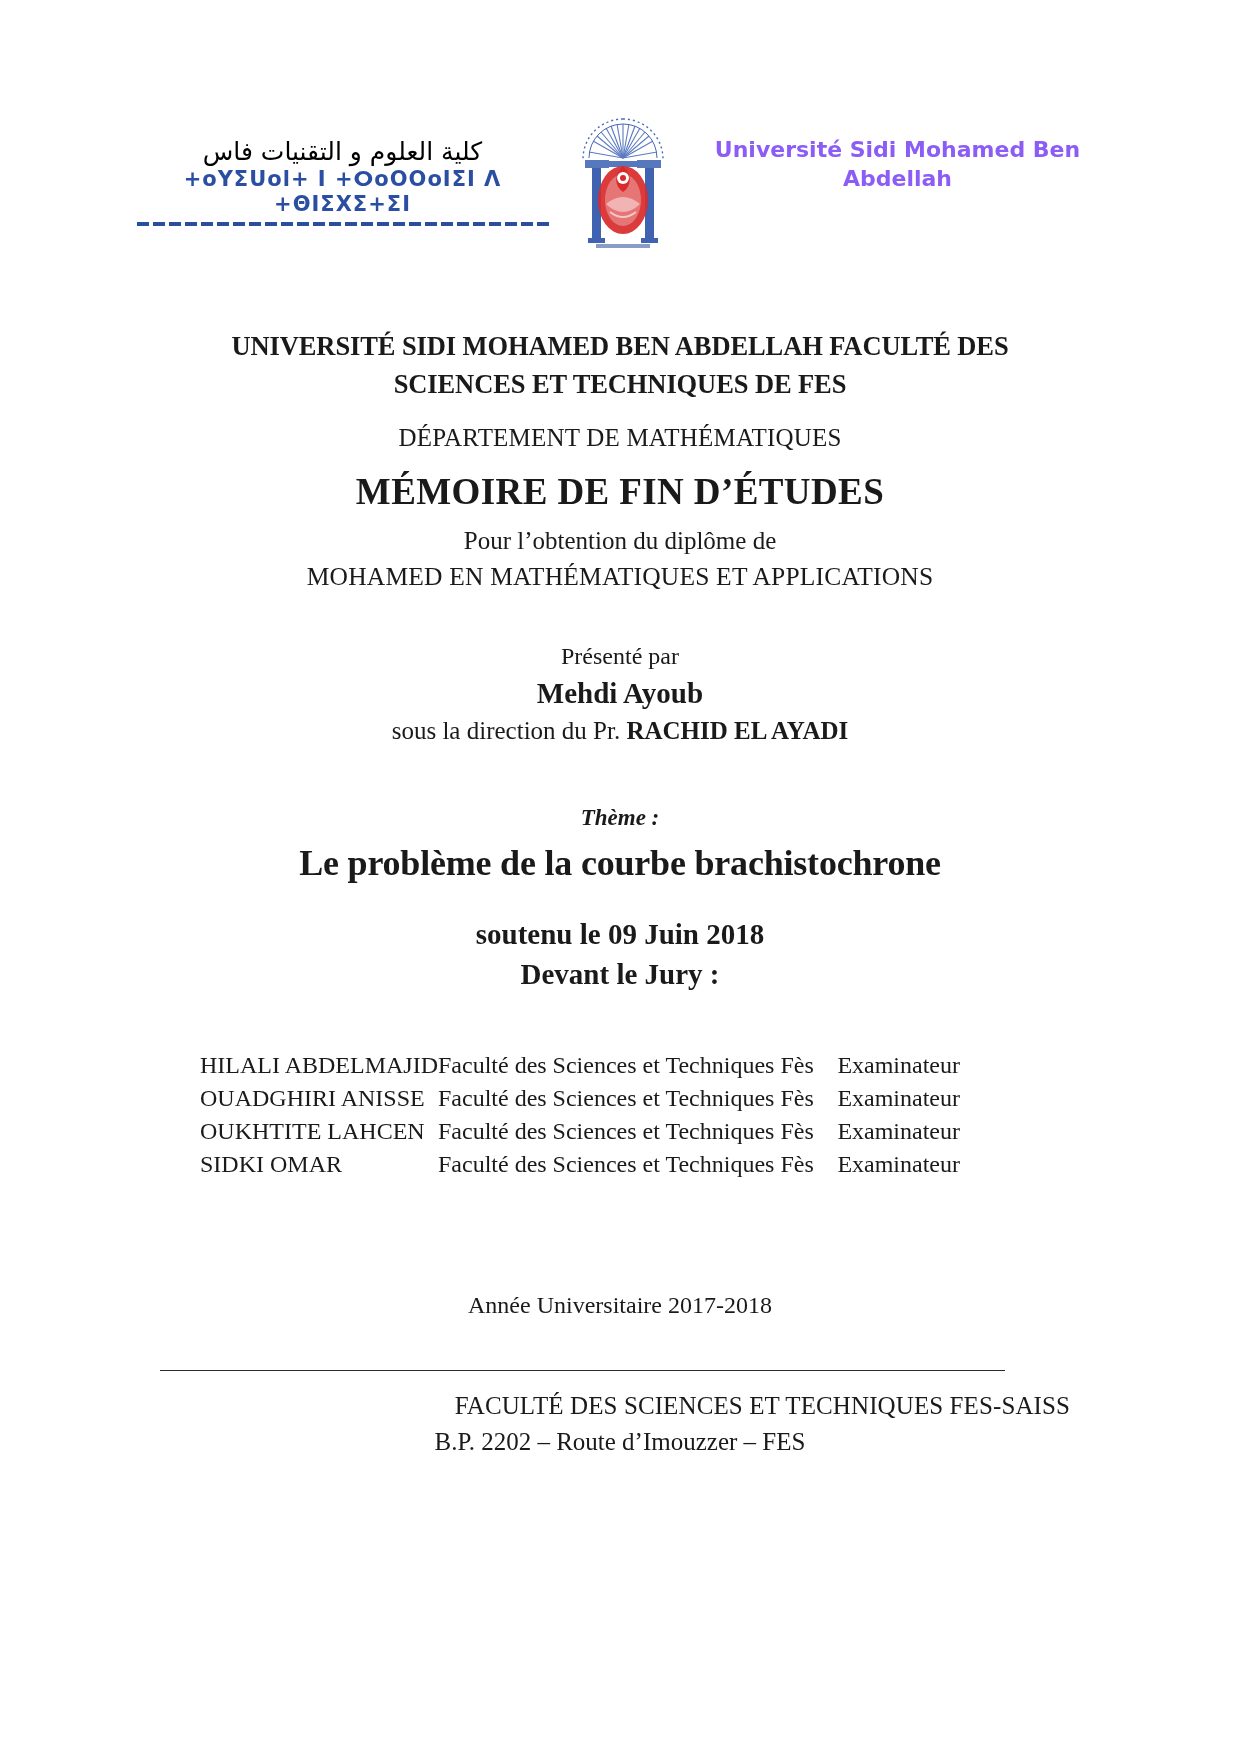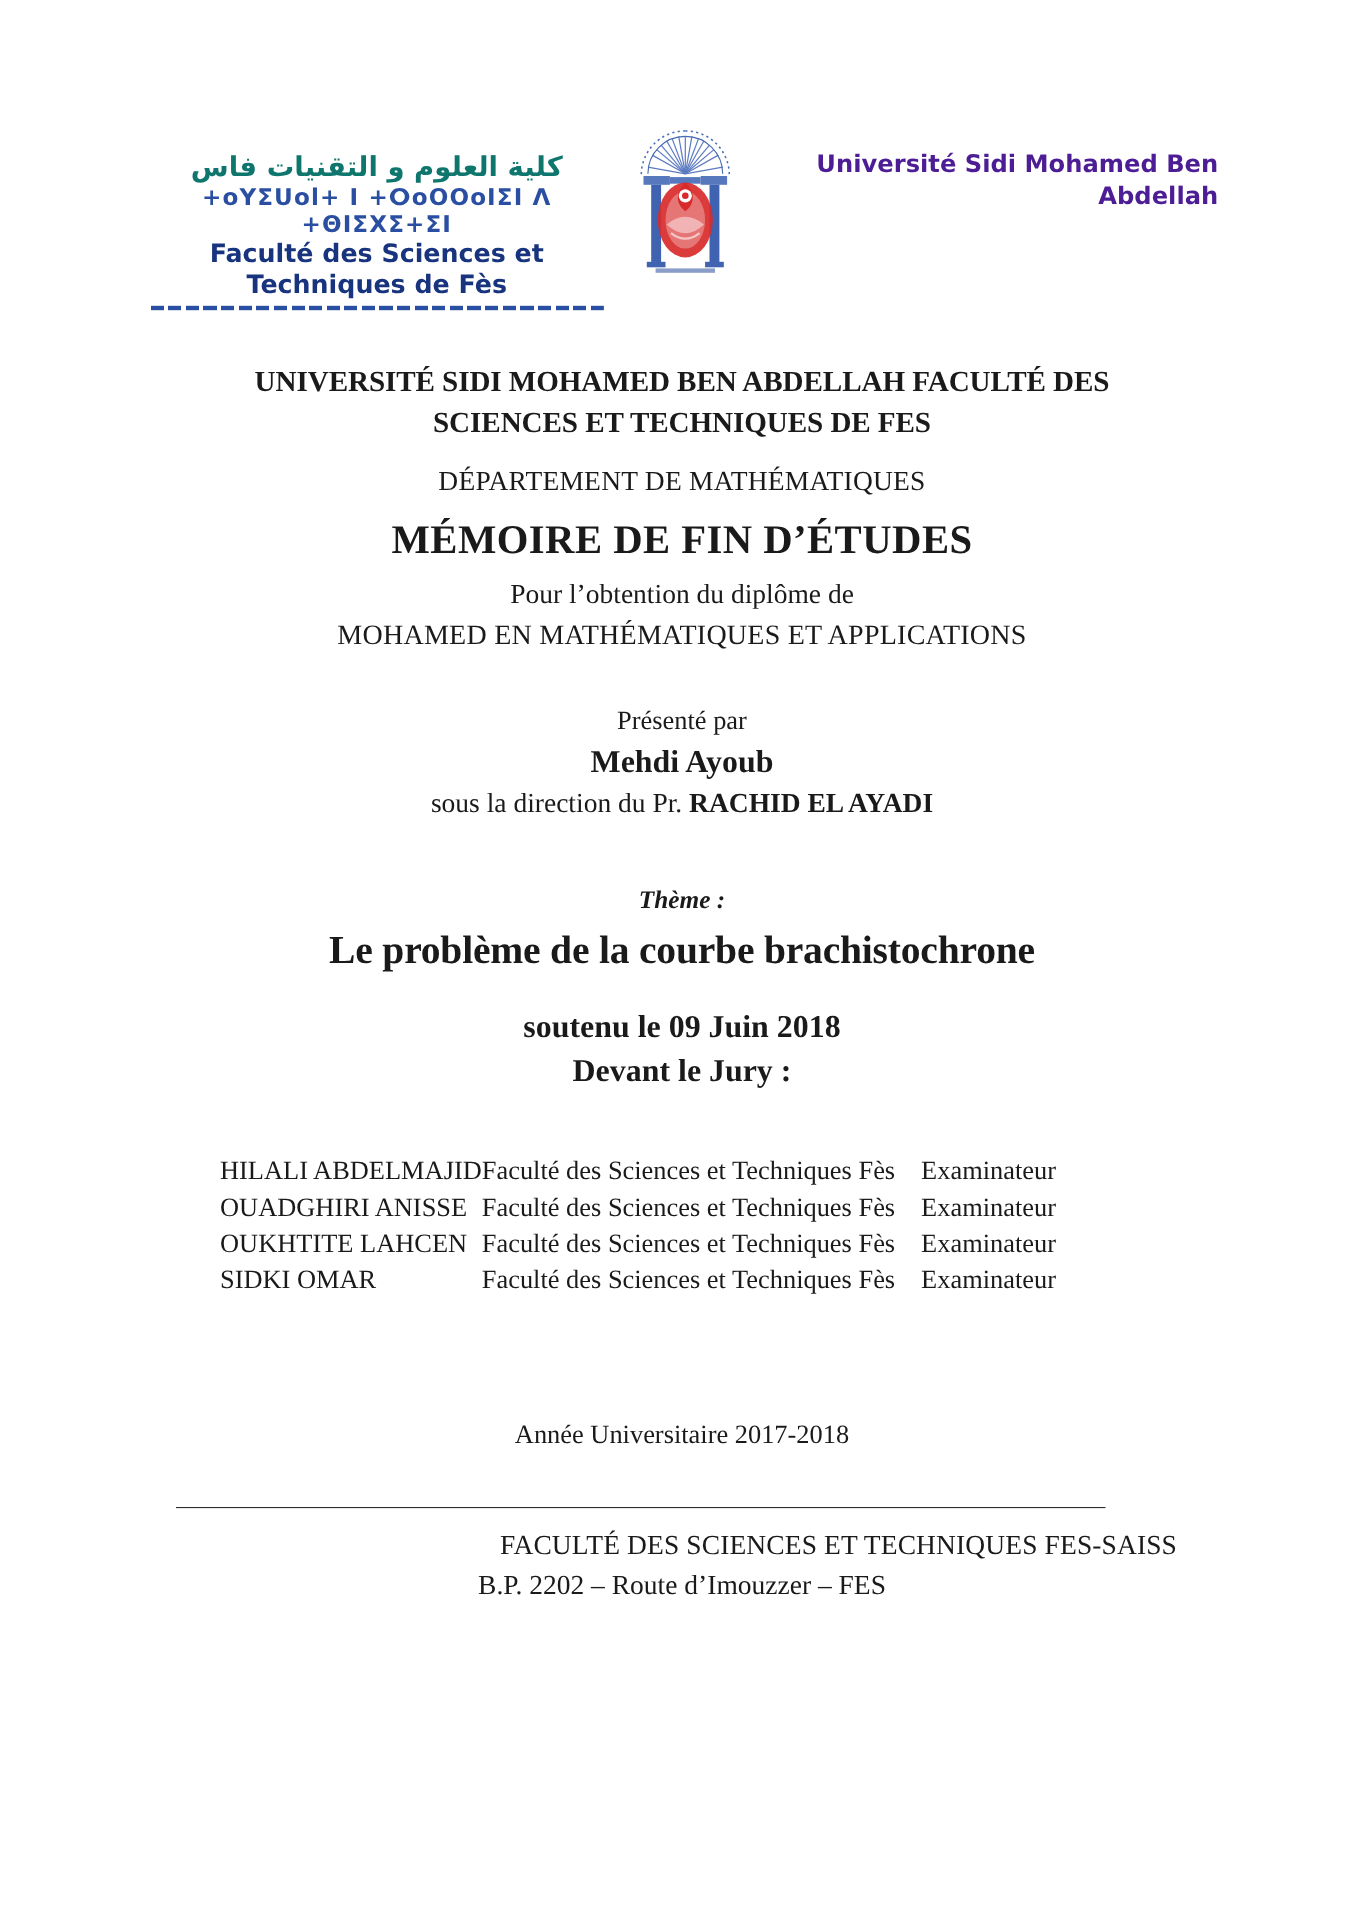--- a/index.html
+++ b/index.html
@@ -28,23 +28,23 @@
     justify-content: center;
   }
 
   .logo-left {
     width: 430px;
     text-align: center;
     padding-top: 30px;
   }
   .logo-left .ar {
     font-family: "DejaVu Sans", sans-serif;
-    font-weight: bold;
-    font-size: 25px;
-    color: #0f766e;
+    font-weight: normal;
+    font-size: 25px;
+    color: #000000;
     line-height: 1.15;
     direction: rtl;
     letter-spacing: 0px;
   }
   .logo-left .tif {
     font-family: "DejaVu Sans", sans-serif;
     font-weight: bold;
     font-size: 21px;
     color: #2a4fa2;
     line-height: 1.2;
@@ -97,22 +97,23 @@
     font-weight: bold;
     font-size: 18px;
     color: #1b1b1b;
     line-height: 1.35;
     letter-spacing: 1px;
   }
   .logo-right .fr {
     font-family: "DejaVu Sans", sans-serif;
     font-weight: bold;
     font-size: 22px;
-    color: #4c1d95;
+    color: #8b5cf6;
     line-height: 1.3;
+    text-align: center;
   }
 
   
   .page {
     position: absolute;
     top: 0; left: 0;
     width: 1241px;
   }
 
   .l-univ {
@@ -295,21 +296,20 @@
   }
 </style>
 </head>
 <body>
 
 <div class="logo-band">
 
   <div class="logo-left">
     <div class="ar">كلية العلوم و التقنيات فاس</div>
     <div class="tif">+oΥΣUol+ I +ⵔoOOoIΣI Λ +ΘIΣXΣ+ΣI</div>
-    <div class="fr">Faculté des Sciences et Techniques de Fès</div>
     <div class="rule"></div>
   </div>
 
   <div class="emblem">
     <svg width="102" height="146" viewBox="0 0 102 146" xmlns="http://www.w3.org/2000/svg">
 
       <g stroke="#3a5fae" stroke-width="1" fill="none" opacity="0.95">
         <path d="M51 16 A34 34 0 0 0 17 50"></path>
         <path d="M51 16 A34 34 0 0 1 85 50"></path>
       </g>

